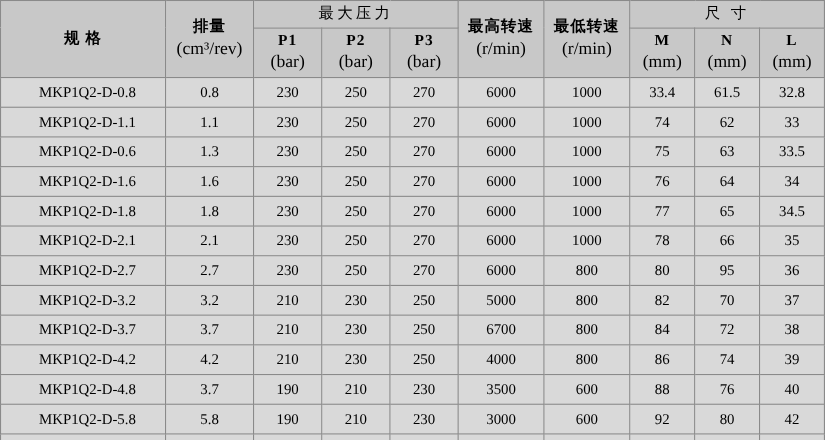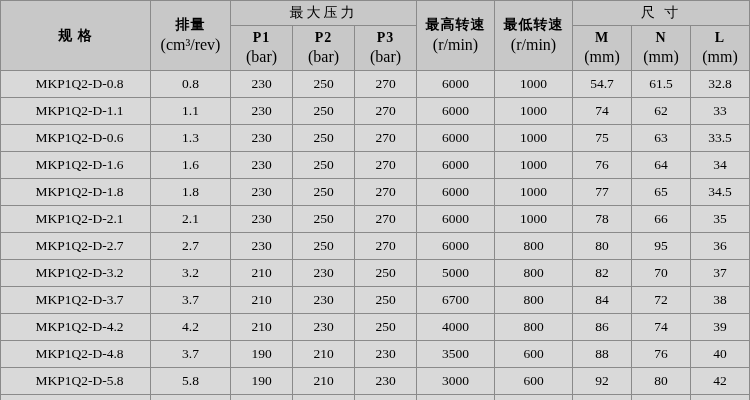--- a/index.html
+++ b/index.html
@@ -134,21 +134,21 @@
   </thead>
   <tbody id="table-body">
       <tr>
         <td class="model">MKP1Q2-D-0.8</td>
         <td>0.8</td>
         <td>230</td>
         <td>250</td>
         <td>270</td>
         <td>6000</td>
         <td>1000</td>
-        <td>54.7</td>
+        <td>33.4</td>
         <td>61.5</td>
         <td>32.8</td>
       </tr>
       <tr>
         <td class="model">MKP1Q2-D-1.1</td>
         <td>1.1</td>
         <td>230</td>
         <td>250</td>
         <td>270</td>
         <td>6000</td>

